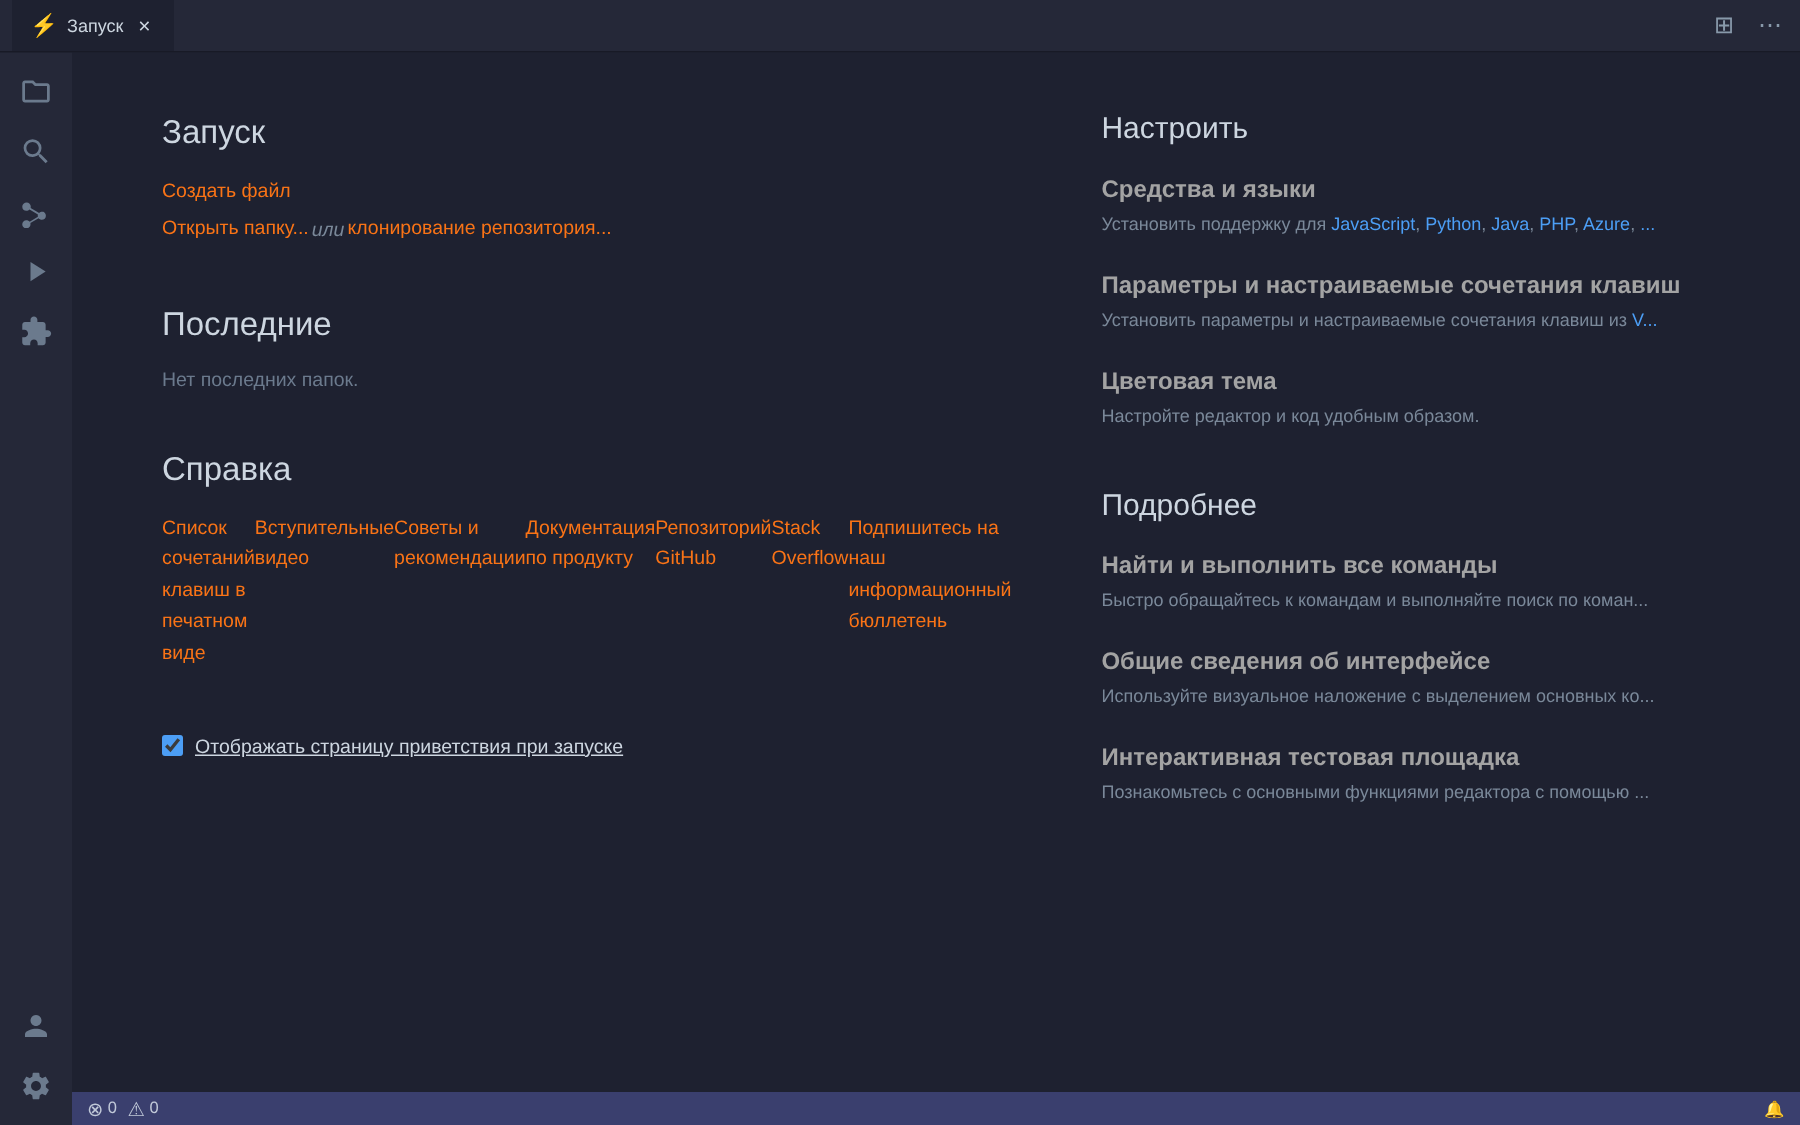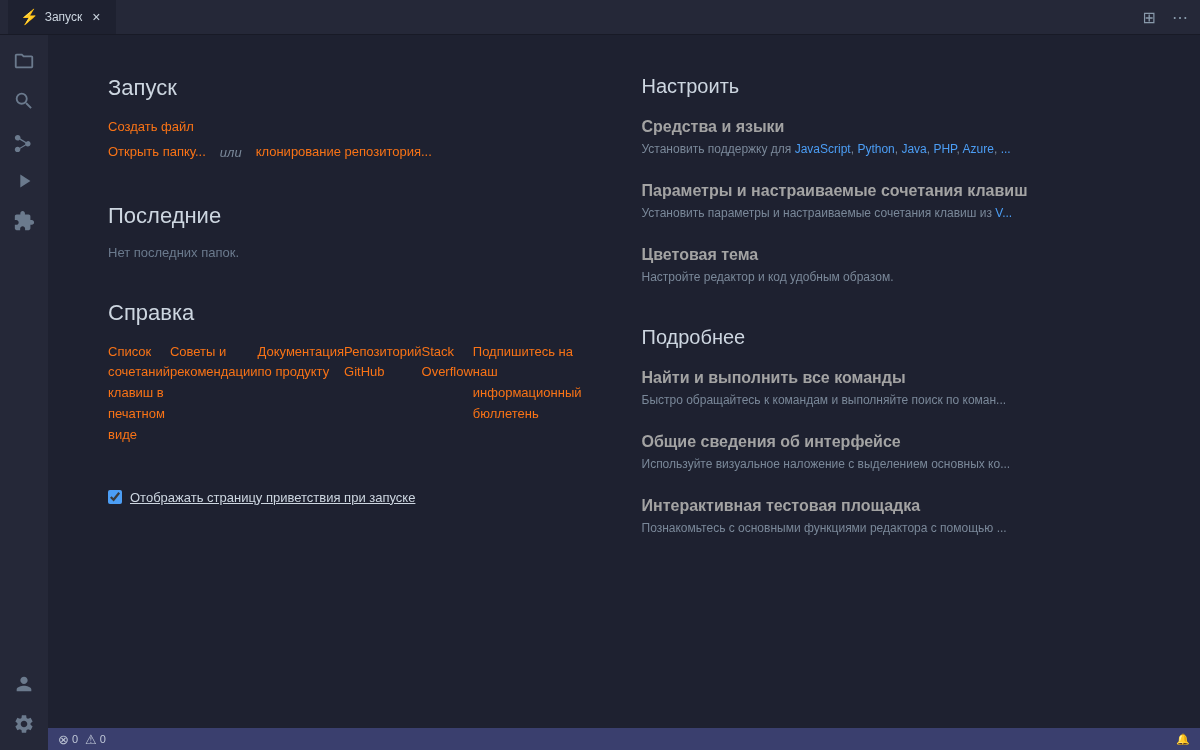--- a/index.html
+++ b/index.html
@@ -294,36 +294,37 @@
   </div>
 
   <div class="content">
     <div class="welcome-page">
 
       <div class="left-column">
 
         <div class="section">
           <div class="section-title">Запуск</div>
           <a class="link">Создать файл</a>
-          <div style="display:flex; align-items:center; gap:12px;text-align:center;">
+          <div style="display:flex; align-items:center; gap:0;text-align:center;">
             <a class="link" style="display:inline; margin-bottom:0;">Открыть папку...</a>
             <span style="color:#7a8899; margin: 0 2px; font-style: italic;"> или </span>
             <a class="link" style="display:inline; margin-bottom:0;">клонирование репозитория...</a>
           </div>
         </div>
 
         <div class="section">
           <div class="section-title">Последние</div>
           <div class="recent-empty">Нет последних папок.</div>
         </div>
 
         <div class="section">
           <div class="section-title">Справка</div>
           <div class="help-links">
             <a class="link">Список сочетаний клавиш в печатном виде</a>
+            <a class="link">Вступительные видео</a>
             <a class="link">Советы и рекомендации</a>
             <a class="link">Документация по продукту</a>
             <a class="link">Репозиторий GitHub</a>
             <a class="link">Stack Overflow</a>
             <a class="link">Подпишитесь на наш информационный бюллетень</a>
           </div>
         </div>
 
         <div class="checkbox-row">
           <input type="checkbox" id="show-welcome" checked="" style="">

